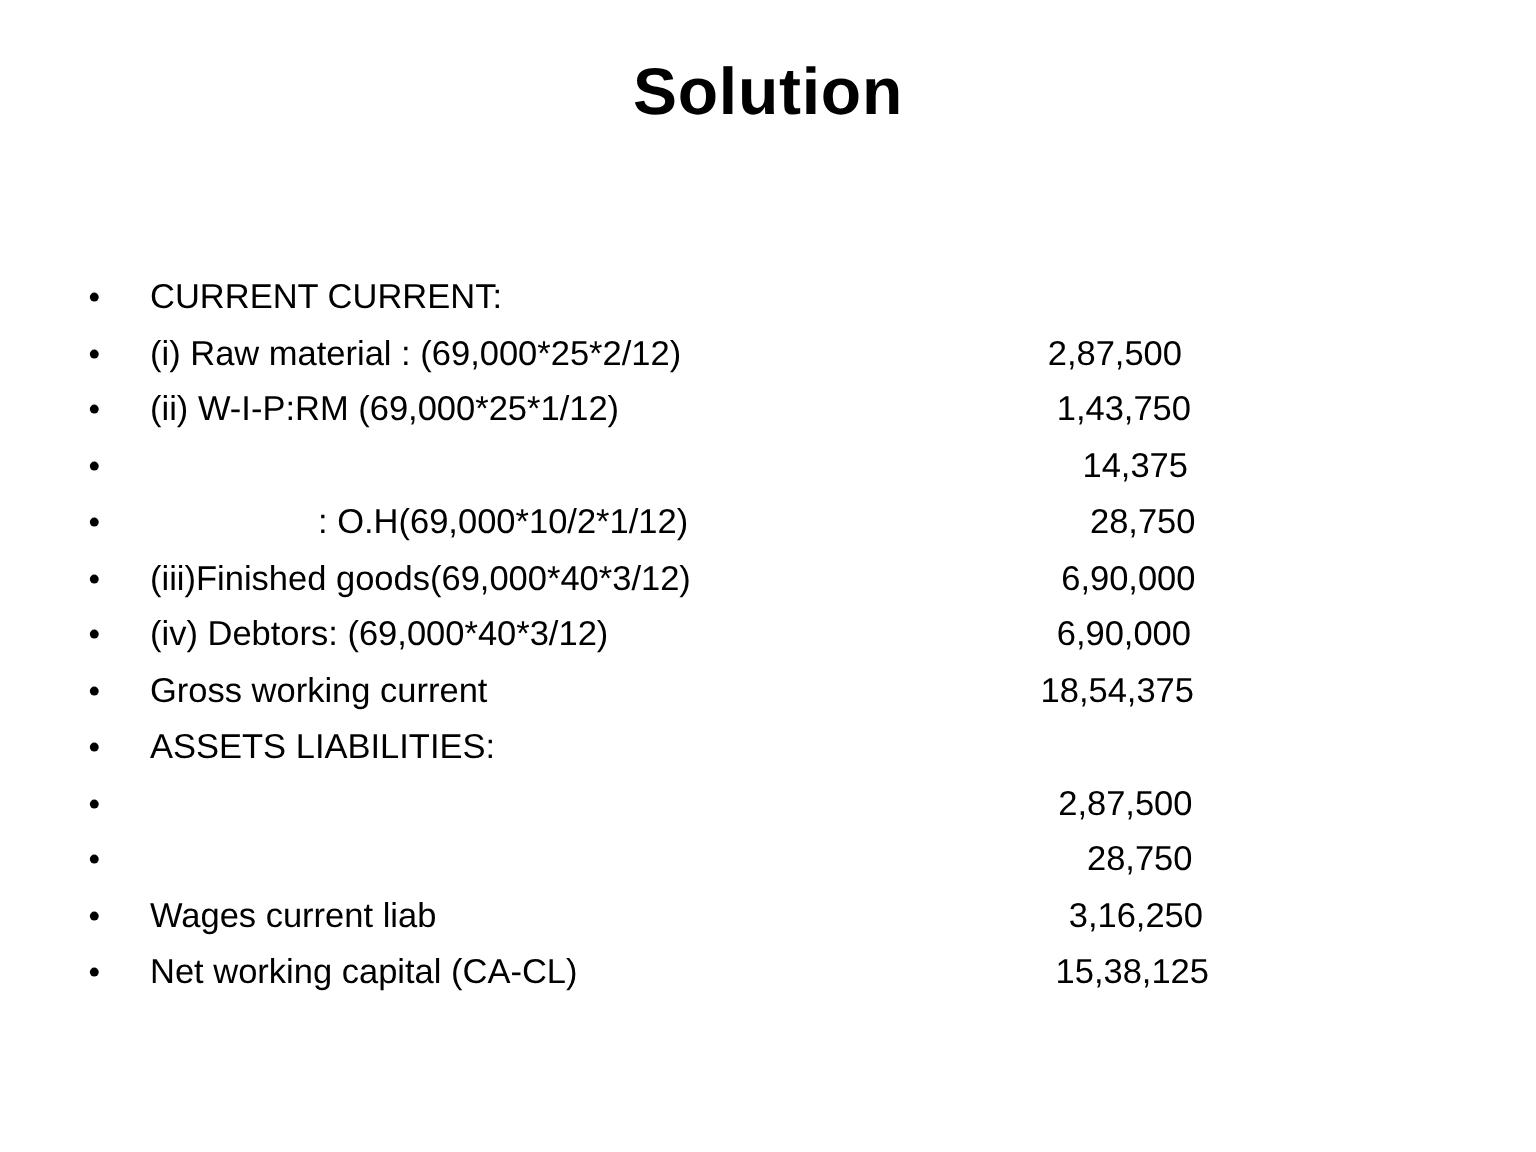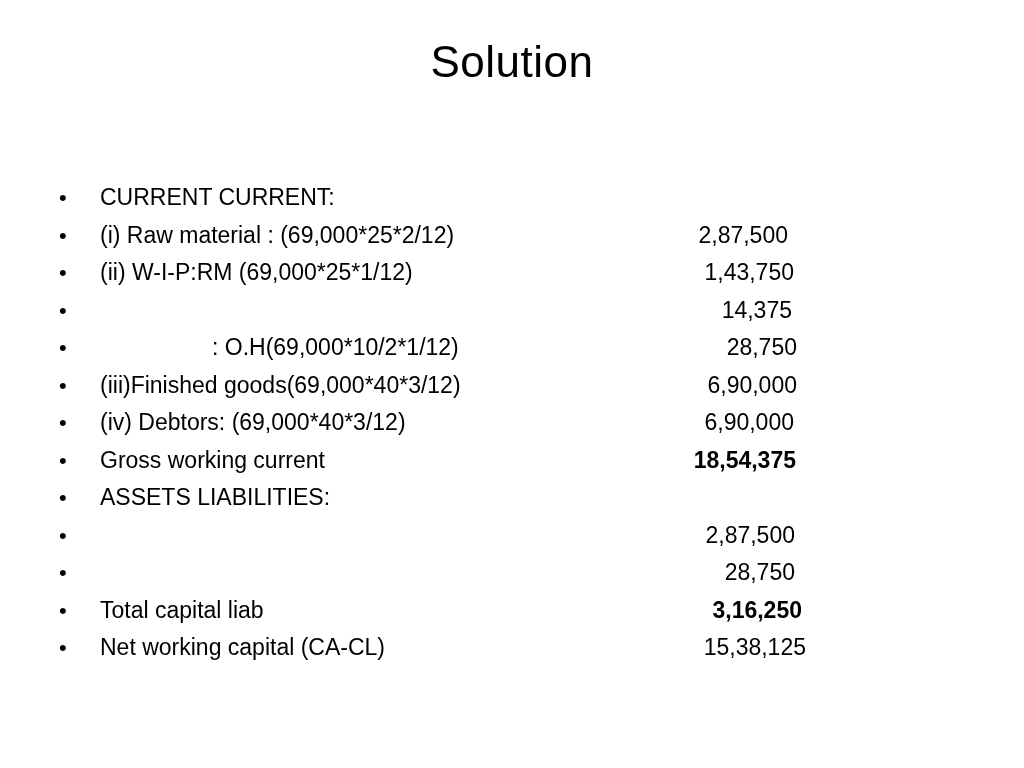--- a/index.html
+++ b/index.html
@@ -16,21 +16,21 @@
       color: #000000;
     }
     .slide-title {
       position: absolute;
       left: 0;
       top: 30px;
       width: 1024px;
       text-align: center;
       font-size: 44px;
       line-height: 64px;
-      font-weight: normal;
+      font-weight: bold;
       letter-spacing: 0.5px;
     }
     .bullet-list {
       position: absolute;
       left: 0;
       top: 179px;
       width: 1024px;
       margin: 0;
       padding: 0;
       list-style: none;
@@ -57,21 +57,21 @@
     .row-label.indented {
       left: 212px;
     }
     .row-value {
       position: absolute;
       top: 0;
       white-space: pre;
       text-align: right;
     }
     .bold {
-      font-weight: bold;
+      font-weight: normal;
     }
   </style>
 </head>
 <body>
 
 <div>
   <div class="slide-title">Solution</div>
 
   <ul class="bullet-list">
     <li class="bullet-row">
@@ -119,21 +119,21 @@
     <li class="bullet-row">
       <span class="bullet-dot">•</span>
       <span class="row-value" style="right:229px">2,87,500</span>
     </li>
     <li class="bullet-row">
       <span class="bullet-dot">•</span>
       <span class="row-value" style="right:229px">28,750</span>
     </li>
     <li class="bullet-row">
       <span class="bullet-dot">•</span>
-      <span class="row-label">Total capital liab</span>
+      <span class="row-label">Wages current liab</span>
       <span class="row-value bold" style="right:222px">3,16,250</span>
     </li>
     <li class="bullet-row">
       <span class="bullet-dot">•</span>
       <span class="row-label">Net working capital (CA-CL)</span>
       <span class="row-value" style="right:218px">15,38,125</span>
     </li>
   </ul>
 </div>
 

